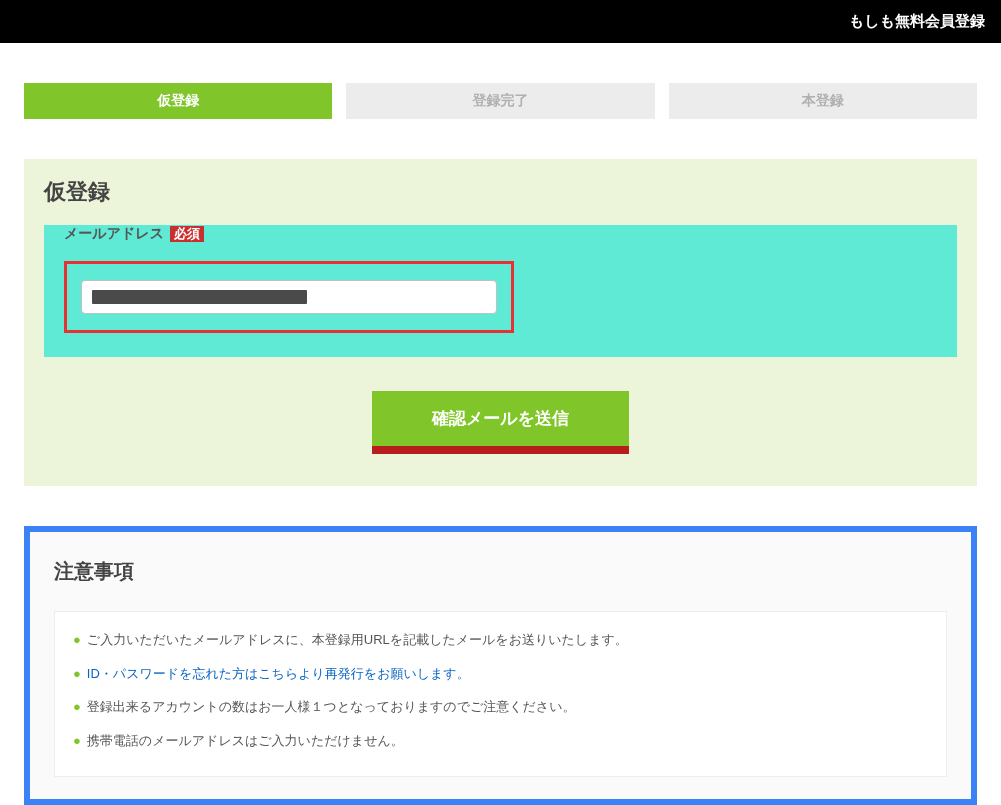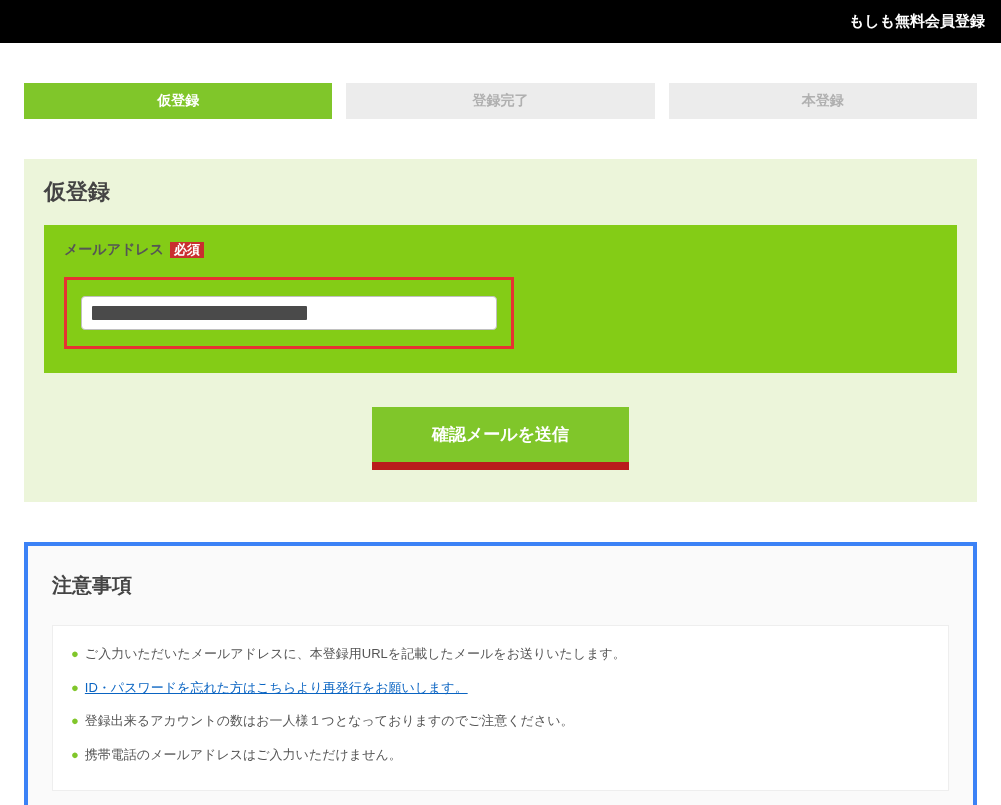--- a/index.html
+++ b/index.html
@@ -4,36 +4,36 @@
   <style>
     * { margin: 0; padding: 0; box-sizing: border-box; }
     body { font-family: "Hiragino Kaku Gothic ProN", "メイリオ", Meiryo, sans-serif; background: #ffffff; color: #333; }
     .header-bar { background: #000; color: #fff; padding: 12px 16px; font-size: 15px; font-weight: bold; text-align: right; }
     .page-wrap { max-width: 1001px; margin: 0 auto; padding: 40px 24px 24px 24px; }
     .steps-row { display: flex; gap: 14px; margin-bottom: 40px; }
     .step-tab { flex: 1; height: 36px; display: flex; align-items: center; justify-content: center; font-size: 14px; font-weight: bold; background: #ececec; color: #b0b0b0; }
     .step-tab.active { background: #80c62a; color: #fff; }
     .panel { background: #ecf5da; padding: 18px 20px 32px 20px; margin-bottom: 40px; }
     .panel-title { font-size: 22px; font-weight: bold; color: #444; margin-bottom: 18px; }
-    .field-card { background: #84cc16; padding: 16px 20px 24px 20px; }
+    .field-card { background: #5eead4; padding: 0 20px 24px 20px; }
     .field-label-row { display: flex; align-items: center; gap: 6px; margin-bottom: 18px; }
     .field-label { font-size: 14px; font-weight: bold; color: #555; }
     .required-badge { background: #c92f2f; color: #fff; font-size: 13px; font-weight: bold; padding: 1px 4px 2px 4px; line-height: 1; }
     .input-highlight { border: 3px solid #e63232; padding: 16px 14px; width: 450px; }
     .text-input { width: 100%; height: 34px; border: 1px solid #c0c0c0; border-radius: 4px; padding: 0 10px; font-size: 14px; color: #333; background: #fff; }
     .redact-bar { position: relative; display: inline-block; background: #4a4a4a; height: 14px; width: 215px; vertical-align: middle; border-radius: 1px; }
     .text-input-wrap { display: flex; align-items: center; }
     .submit-row { display: flex; justify-content: center; margin-top: 34px; }
     .submit-button { background: #80c62a; color: #fff; font-size: 17px; font-weight: bold; border: none; border-bottom: 8px solid #b91c1c; padding: 16px 60px; cursor: pointer; }
-    .notes-section { border: 4px solid #3b82f6; background: #fafafa; padding: 26px 24px 22px 24px; margin-top: 10px; }
+    .notes-section { border: 6px solid #3b82f6; background: #fafafa; padding: 26px 24px 22px 24px; margin-top: 10px; }
     .notes-title { font-size: 20px; font-weight: bold; color: #444; margin-bottom: 26px; }
     .notes-body { background: #fff; padding: 18px 18px 12px 18px; border: 1px solid #eeeeee; }
     .note-item { display: flex; align-items: flex-start; gap: 6px; margin-bottom: 14px; font-size: 13px; color: #555; line-height: 1.5; }
     .bullet { color: #80c62a; font-size: 13px; line-height: 1.5; }
-    .note-link { color: #0a64c2; text-decoration: underline; cursor: pointer; text-align: center; }
+    .note-link { color: #0a64c2; cursor: pointer; text-align: center; }
   </style>
 </head>
 <body>
 
 <div class="header-bar">
   <span>もしも無料会員登録</span>
 </div>
 
 <div class="page-wrap">
 

